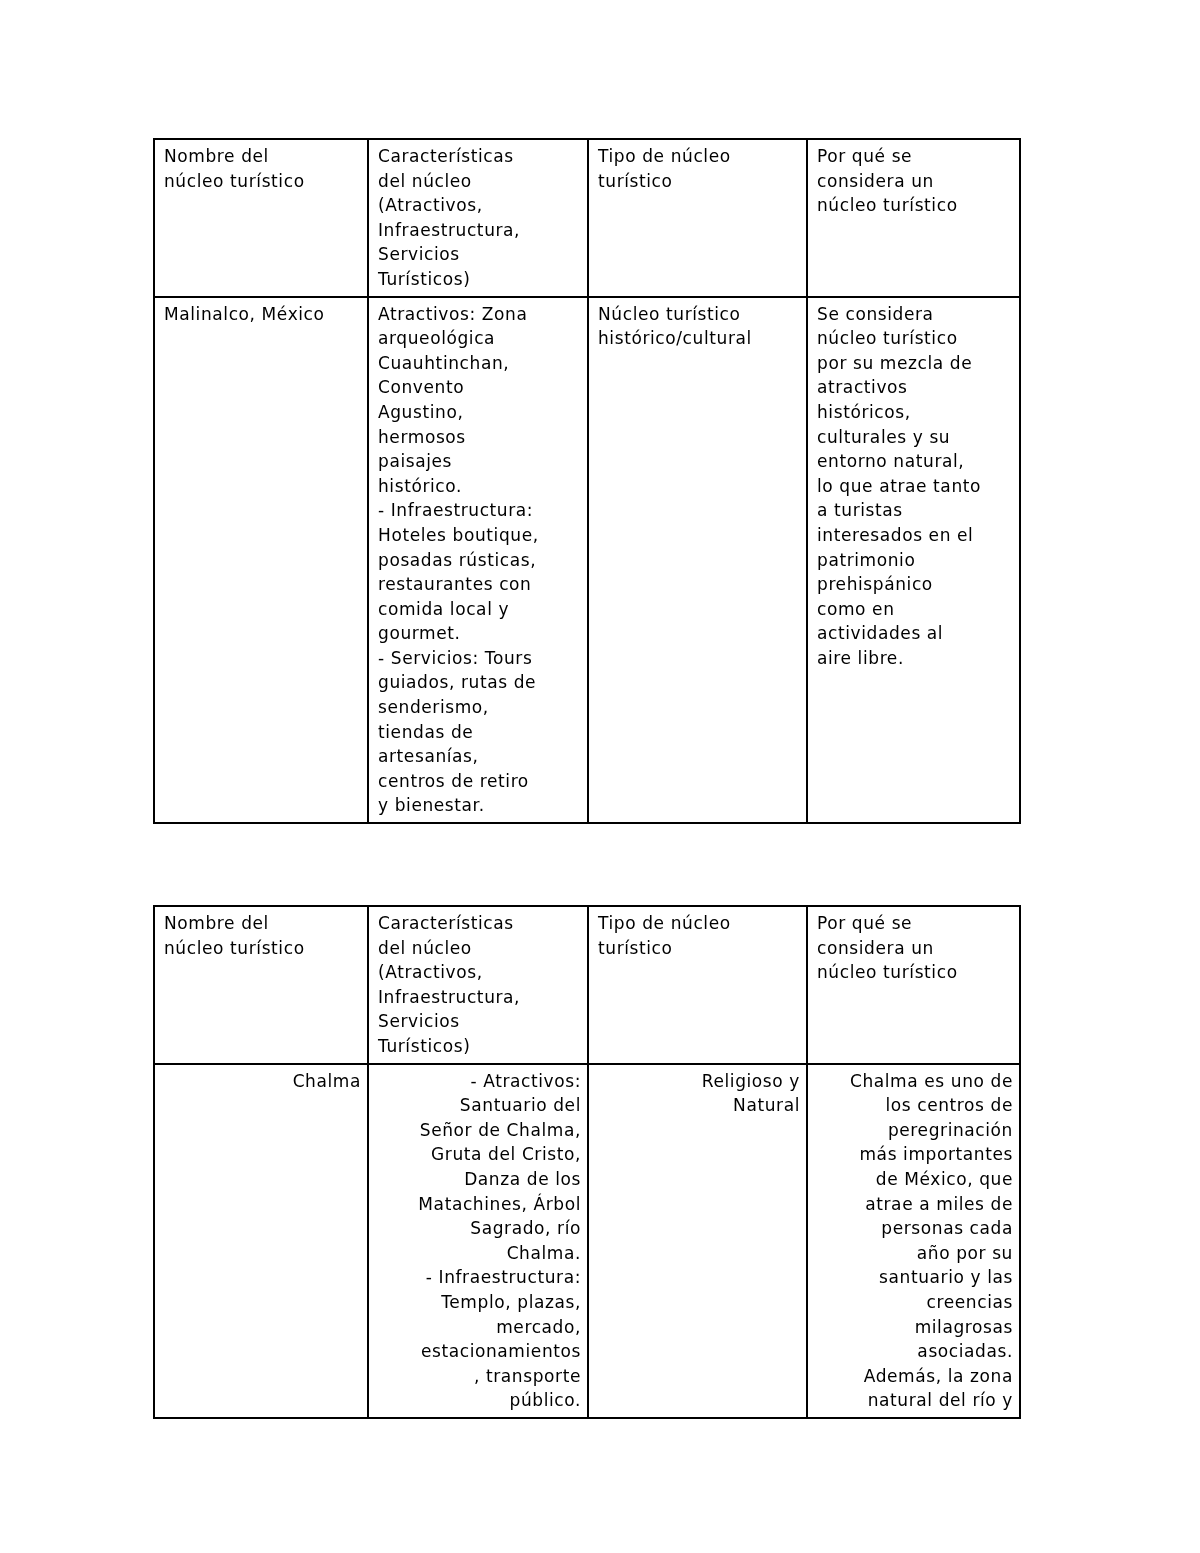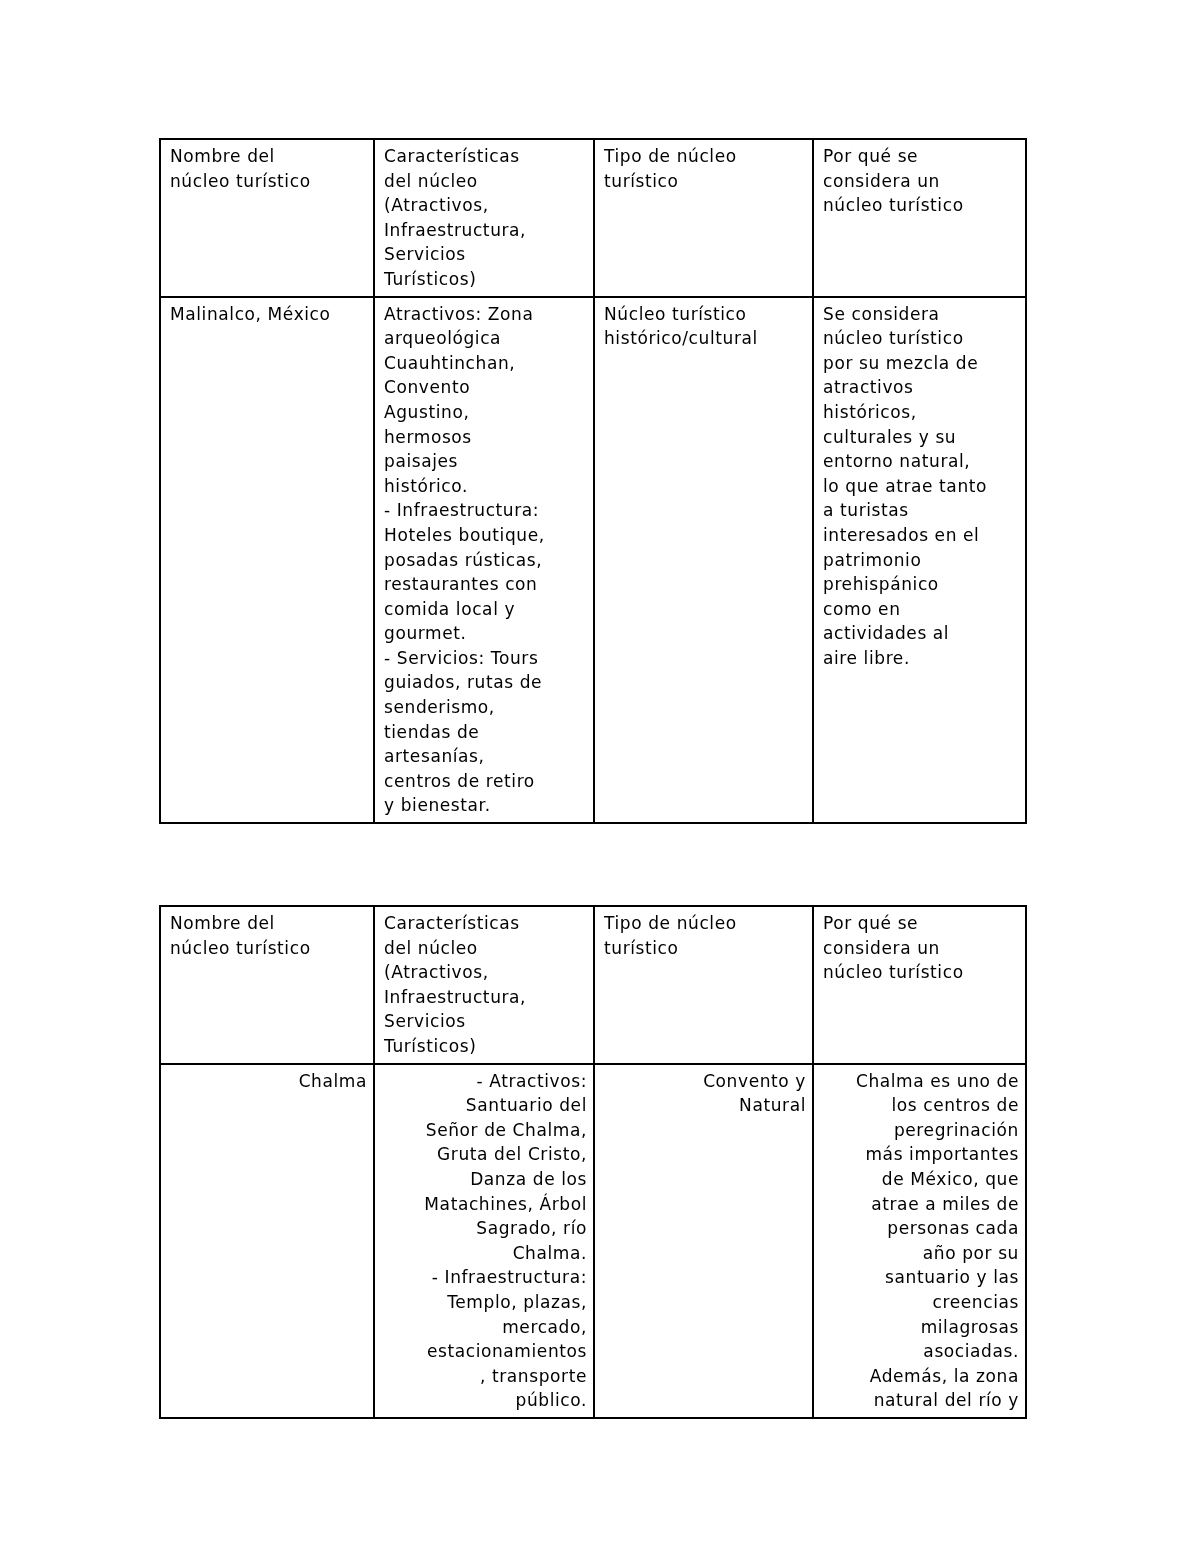--- a/index.html
+++ b/index.html
@@ -6,21 +6,21 @@
     margin: 0;
     padding: 0;
     background: #ffffff;
     width: 1200px;
     height: 1553px;
     position: relative;
     font-family: "DejaVu Sans", "Liberation Sans", sans-serif;
   }
   .doc-table {
     position: absolute;
-    left: 159px;
+    left: 153px;
     width: 866px;
     border-collapse: collapse;
     table-layout: fixed;
     color: #000000;
   }
   .doc-table.table-1 { top: 138px; }
   .doc-table.table-2 { top: 905px; }
   .doc-table td {
     border: 2px solid #000000;
     vertical-align: top;
@@ -142,21 +142,21 @@
 Danza de los
 Matachines, Árbol
 Sagrado, río
 Chalma.
 - Infraestructura:
 Templo, plazas,
 mercado,
 estacionamientos
 , transporte
 público.</td>
-        <td>Convento y
+        <td>Religioso y
 Natural</td>
         <td>Chalma es uno de
 los centros de
 peregrinación
 más importantes
 de México, que
 atrae a miles de
 personas cada
 año por su
 santuario y las

